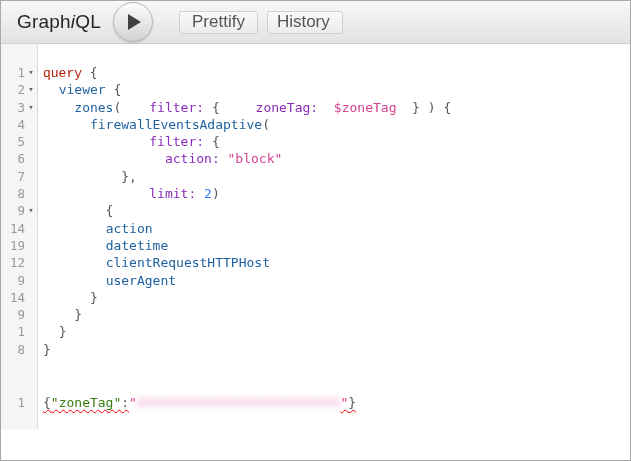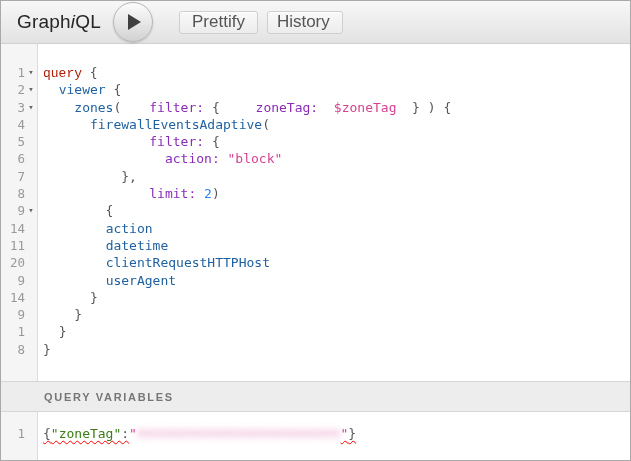--- a/index.html
+++ b/index.html
@@ -147,25 +147,25 @@
         </div>
         <div class="gr">
           <span class="ln">9</span>
           <span class="fold">▾</span>
         </div>
         <div class="gr">
           <span class="ln">14</span>
           <span class="fold"></span>
         </div>
         <div class="gr">
-          <span class="ln">11</span>
-          <span class="fold"></span>
-        </div>
-        <div class="gr">
-          <span class="ln">20</span>
+          <span class="ln">19</span>
+          <span class="fold"></span>
+        </div>
+        <div class="gr">
+          <span class="ln">12</span>
           <span class="fold"></span>
         </div>
         <div class="gr">
           <span class="ln">9</span>
           <span class="fold"></span>
         </div>
         <div class="gr">
           <span class="ln">14</span>
           <span class="fold"></span>
         </div>
@@ -178,23 +178,20 @@
           <span class="fold"></span>
         </div>
         <div class="gr">
           <span class="ln">8</span>
           <span class="fold"></span>
         </div>
       </div>
     <div class="code-col" id="q-code"><div class="cl"><span class="tk-k">query</span><span class="tk-p"> {</span></div><div class="cl"><span class="tk-p">  </span><span class="tk-f">viewer</span><span class="tk-p"> {</span></div><div class="cl"><span class="tk-p">    </span><span class="tk-f">zones</span><span class="tk-p">(</span><span class="tk-a">filter:</span><span class="tk-p"> { </span><span class="tk-a">zoneTag:</span><span class="tk-p">  </span><span class="tk-v">$zoneTag</span><span class="tk-p">  } ) {</span></div><div class="cl"><span class="tk-p">      </span><span class="tk-f">firewallEventsAdaptive</span><span class="tk-p">(</span></div><div class="cl"><span class="tk-p">          </span><span class="tk-a">filter:</span><span class="tk-p"> {</span></div><div class="cl"><span class="tk-p">            </span><span class="tk-a">action:</span><span class="tk-p"> </span><span class="tk-s">"block"</span></div><div class="cl"><span class="tk-p">          },</span></div><div class="cl"><span class="tk-p">          </span><span class="tk-a">limit:</span><span class="tk-p"> </span><span class="tk-n">2</span><span class="tk-p">)</span></div><div class="cl"><span class="tk-p">        {</span></div><div class="cl"><span class="tk-p">        </span><span class="tk-f">action</span></div><div class="cl"><span class="tk-p">        </span><span class="tk-f">datetime</span></div><div class="cl"><span class="tk-p">        </span><span class="tk-f">clientRequestHTTPHost</span></div><div class="cl"><span class="tk-p">        </span><span class="tk-f">userAgent</span></div><div class="cl"><span class="tk-p">      }</span></div><div class="cl"><span class="tk-p">    }</span></div><div class="cl"><span class="tk-p">  }</span></div><div class="cl"><span class="tk-p">}</span></div></div>
   </div>
 
-  <div class="vars-title">
-    <span>QUERY VARIABLES</span>
-  </div>
 
   <div class="editor vars-editor">
     <div class="gutter-col" id="v-gutter">
         <div class="gr">
           <span class="ln">1</span>
           <span class="fold"></span>
         </div>
       </div>
     <div class="code-col" id="v-code"><div class="cl"><span class="tk-p tk-err">{</span><span class="tk-g tk-err">"zoneTag"</span><span class="tk-p tk-err">:</span><span class="tk-s">"</span><span class="tk-b">00000000000000000000000000</span><span class="tk-s tk-err">"</span><span class="tk-p tk-err">}</span></div></div>
   </div>

